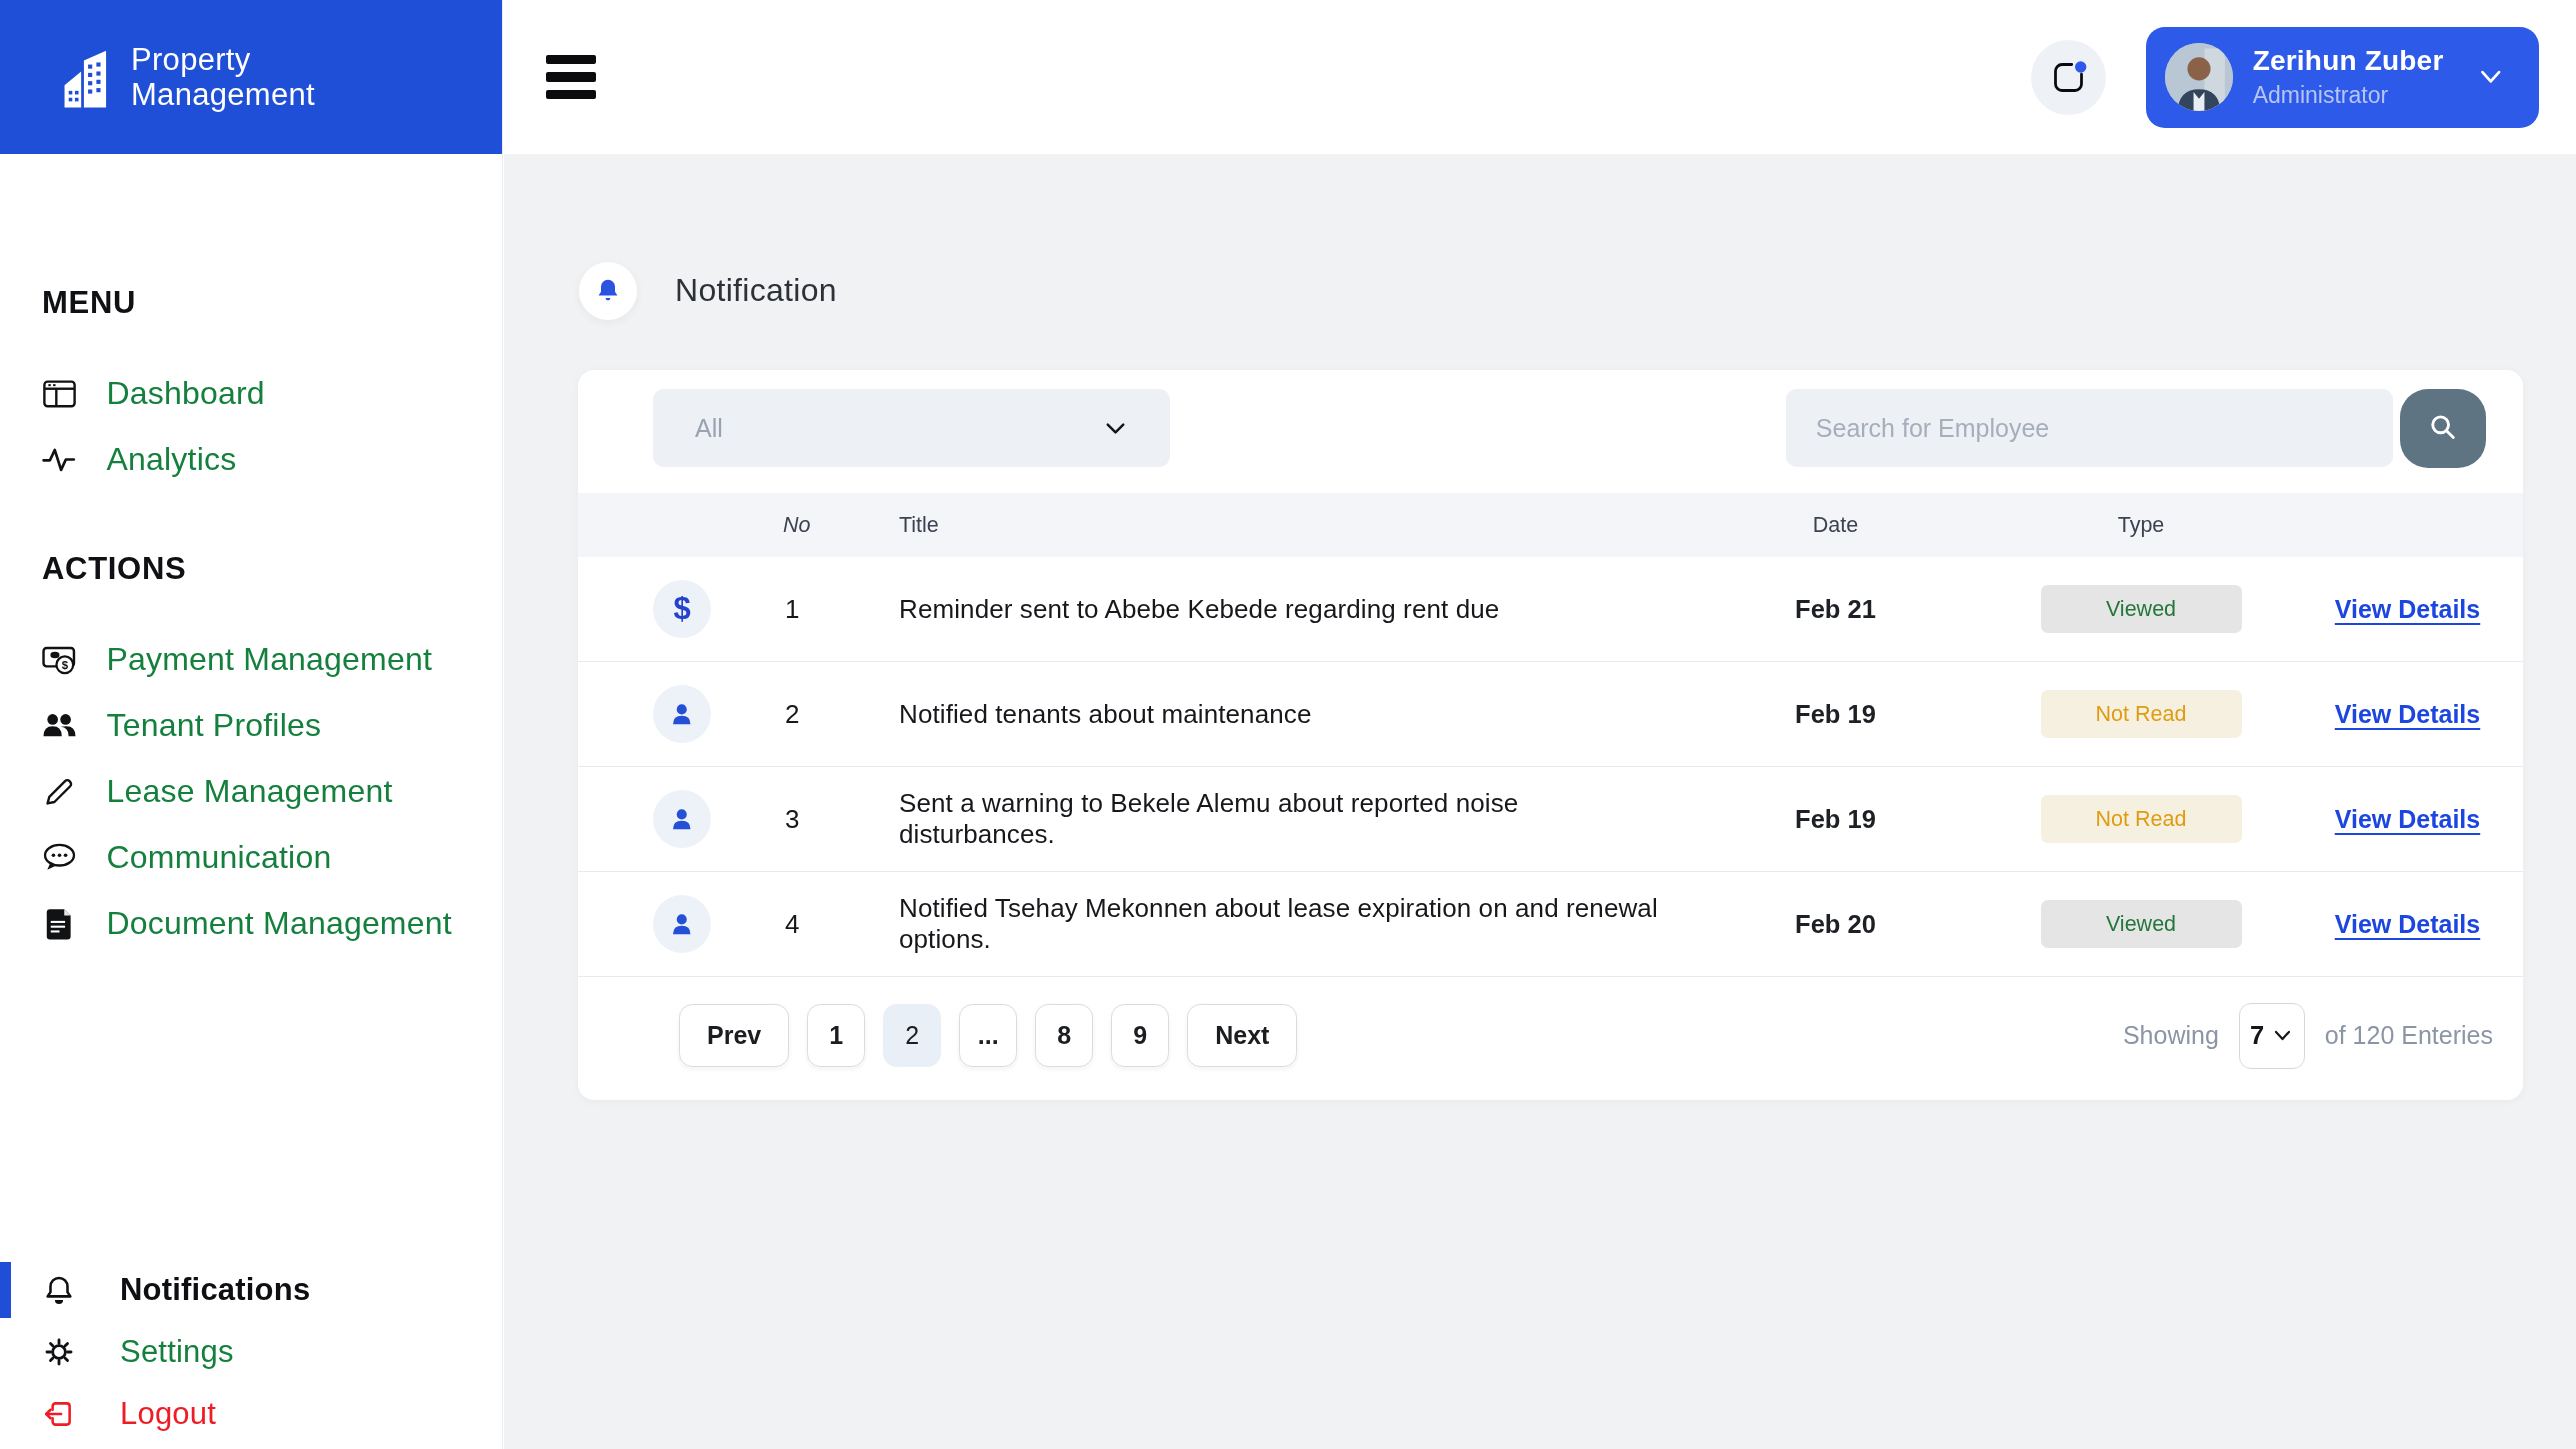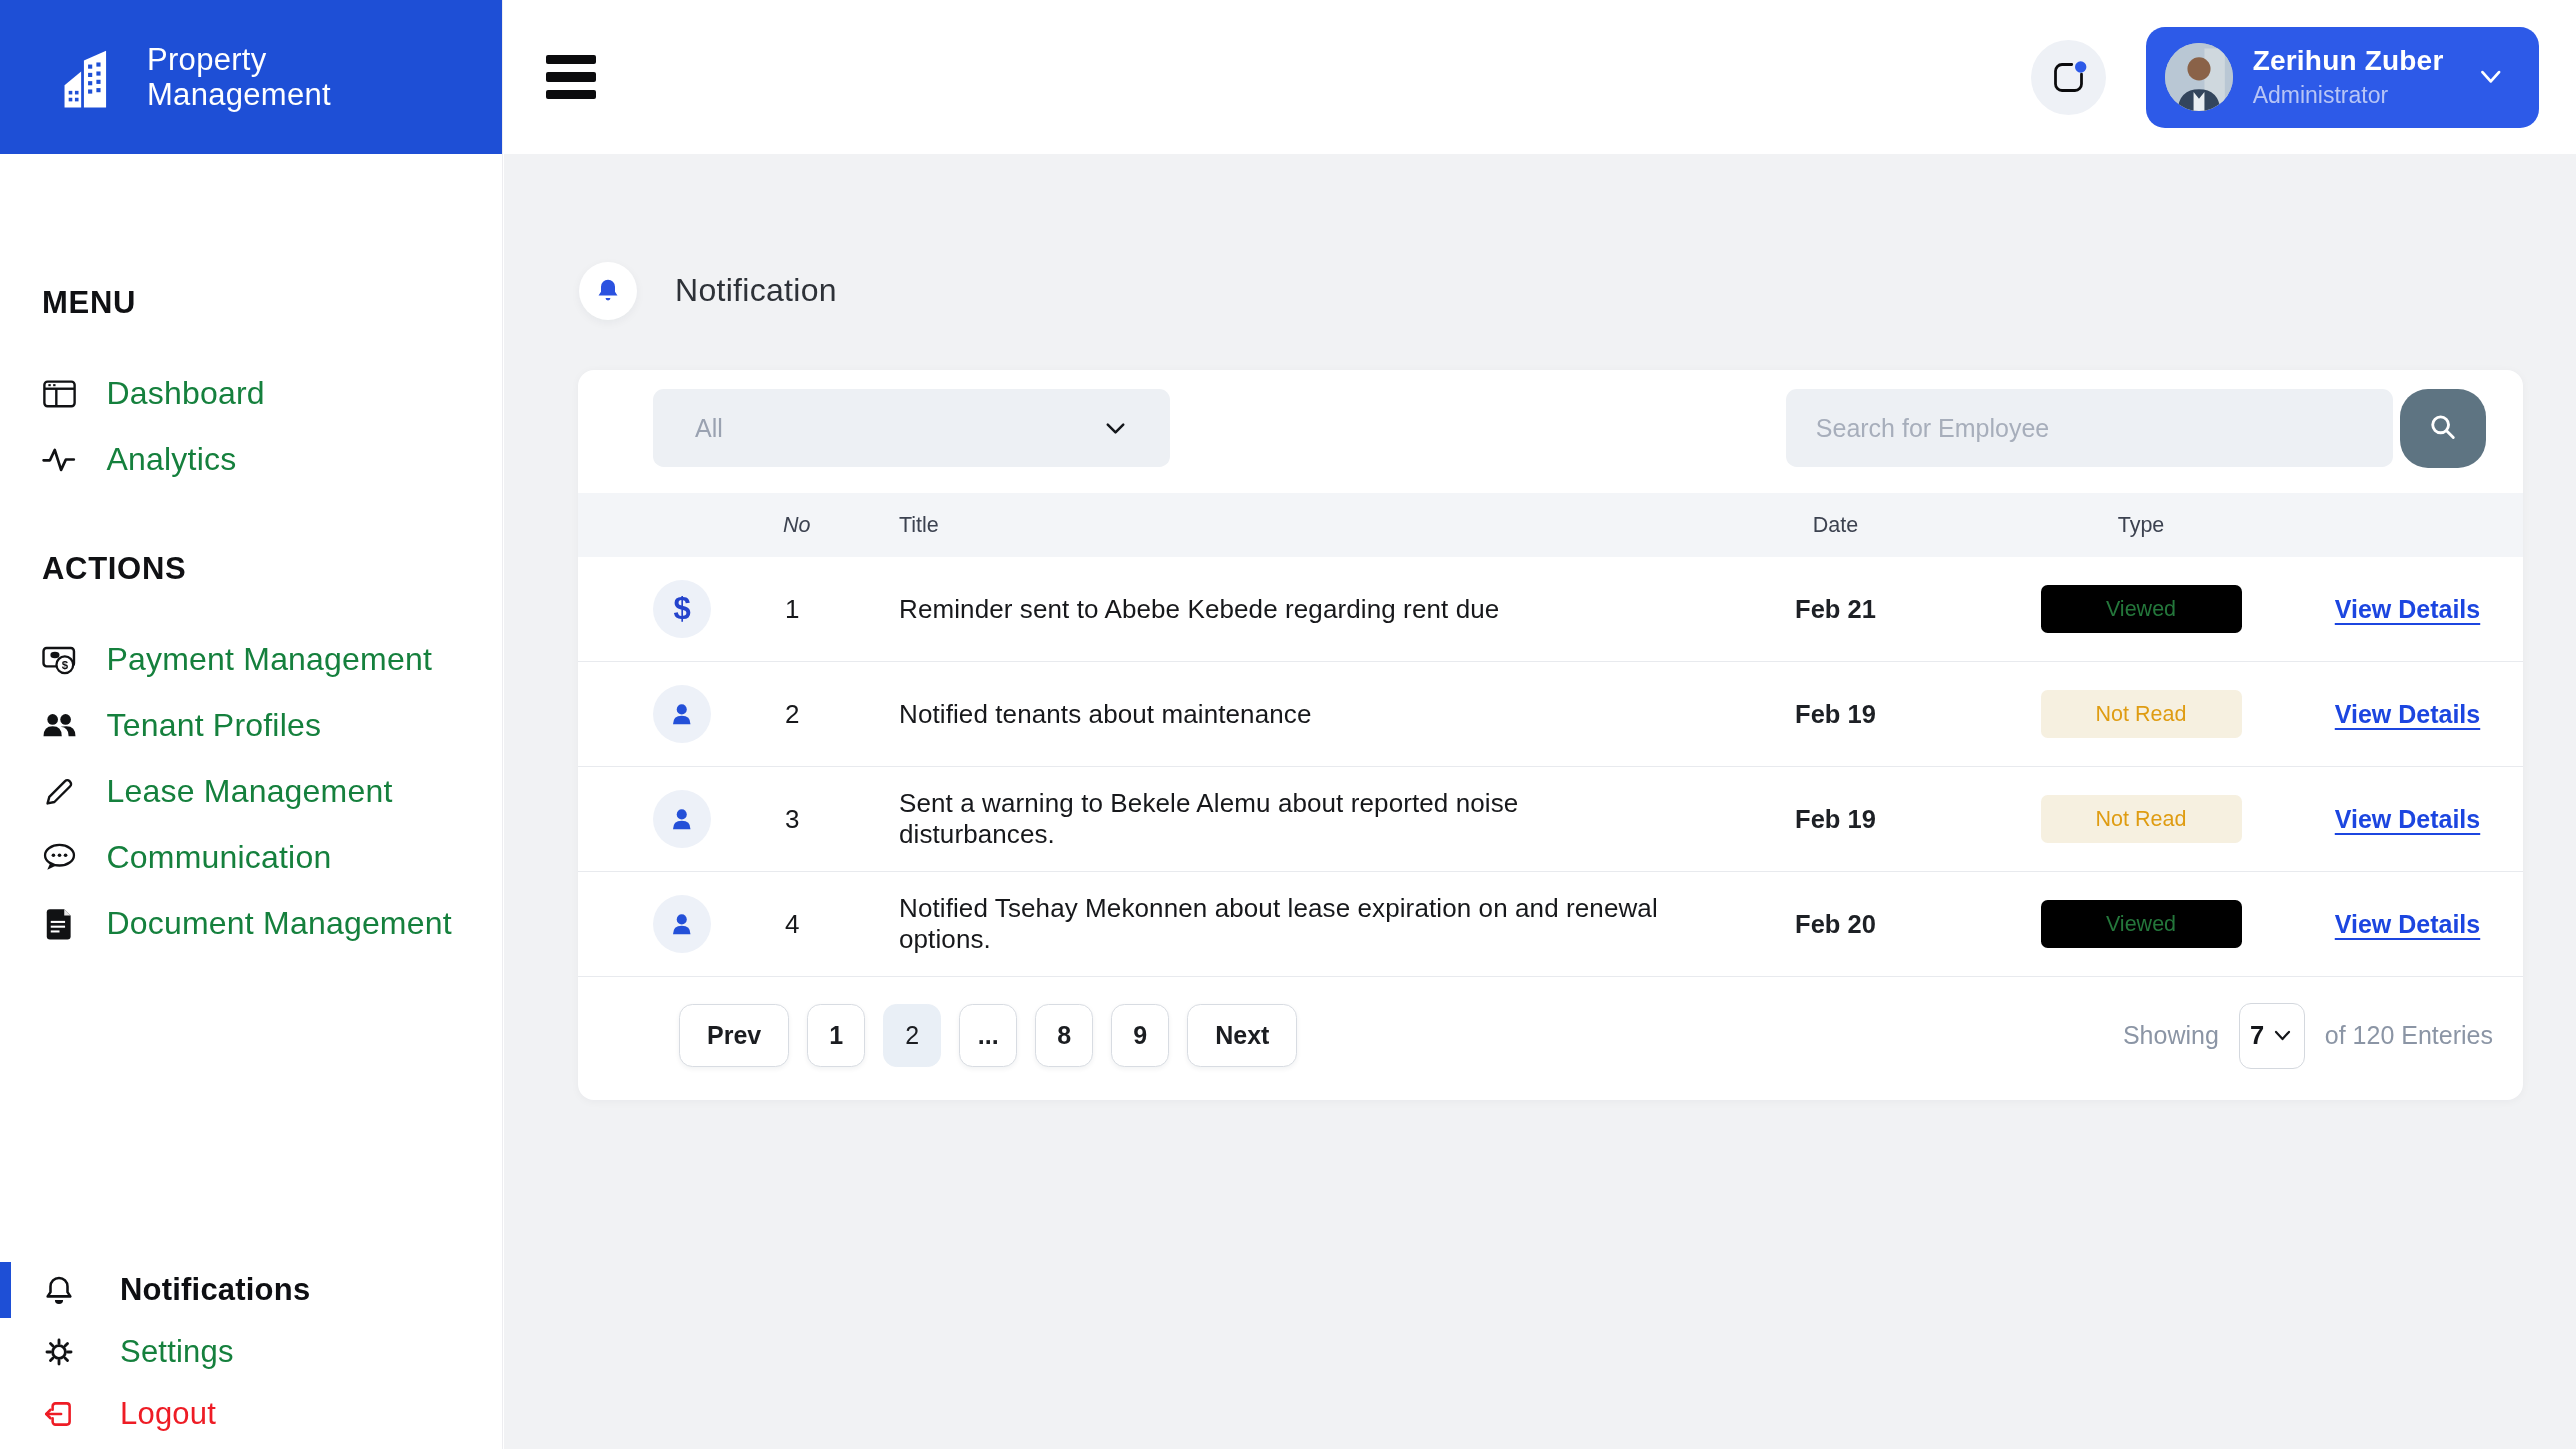--- a/index.html
+++ b/index.html
@@ -13,21 +13,21 @@
   #app { position:relative; width:2576px; height:1449px; overflow:hidden; }
 
   
   .sidebar {
     position:absolute; left:0; top:0; width:503px; height:1449px;
     background:#ffffff; border-right:1.3px solid #ededf0; z-index:5;
     display:flex; flex-direction:column;
   }
   .brand {
     height:154px; background:#1e4fd6; display:flex; align-items:center;
-    padding-left:59px; gap:16px; flex:0 0 auto;
+    padding-left:59px; flex:0 0 auto;
   }
   .brand-logo { width:72px; height:68px; flex:0 0 auto; }
   .brand-name { color:#ffffff; font-size:31px; line-height:35px; font-weight:500; letter-spacing:0.3px; }
 
   .side-nav { padding:131px 0 0 42px; flex:1 1 auto; }
   .nav-heading {
     font-size:31px; font-weight:800; color:#101114; letter-spacing:0.7px; margin-bottom:39px;
   }
   .nav-heading.second { margin-top:59px; }
   .nav-item {
@@ -132,21 +132,21 @@
   .cell-iconwrap .dollar { font-size:31px; font-weight:700; color:#2443cc; }
   .cell-iconwrap svg { width:29.5px; height:29.5px; }
   .cell-no { font-size:26px; color:#17181b; padding-left:39px; }
   .cell-title { font-size:26px; color:#17181b; padding-left:42px; letter-spacing:0.1px; }
   .cell-date { font-size:25.5px; color:#1d2025; font-weight:600; text-align:center; }
   .cell-type { text-align:center; }
   .badge {
     display:inline-block; width:201px; padding:11.4px 0; border-radius:6.7px;
     font-size:21.5px; font-weight:500; text-align:center;
   }
-  .badge[data-variant="viewed"] { background:#000000; color:#24773b; }
+  .badge[data-variant="viewed"] { background:#e5e5e5; color:#24773b; }
   .badge[data-variant="not-read"] { background:#f6f0e0; color:#df9c12; }
   .cell-action { text-align:center; }
   .view-link { font-size:25px; font-weight:600; color:#1c46e0; text-decoration:underline; text-underline-offset:4.7px; cursor:pointer; }
 
   
   .pagerow { display:flex; align-items:center; justify-content:space-between; padding:25.5px 30px 8px 101px; }
   .pages { display:flex; align-items:flex-end; gap:18px; }
   .pbtn {
     height:63px; min-width:58px; background:#ffffff; border:1.3px solid #d8dce2; border-radius:13.4px;
     font-size:25px; font-weight:600; color:#1b1d21; cursor:pointer;

